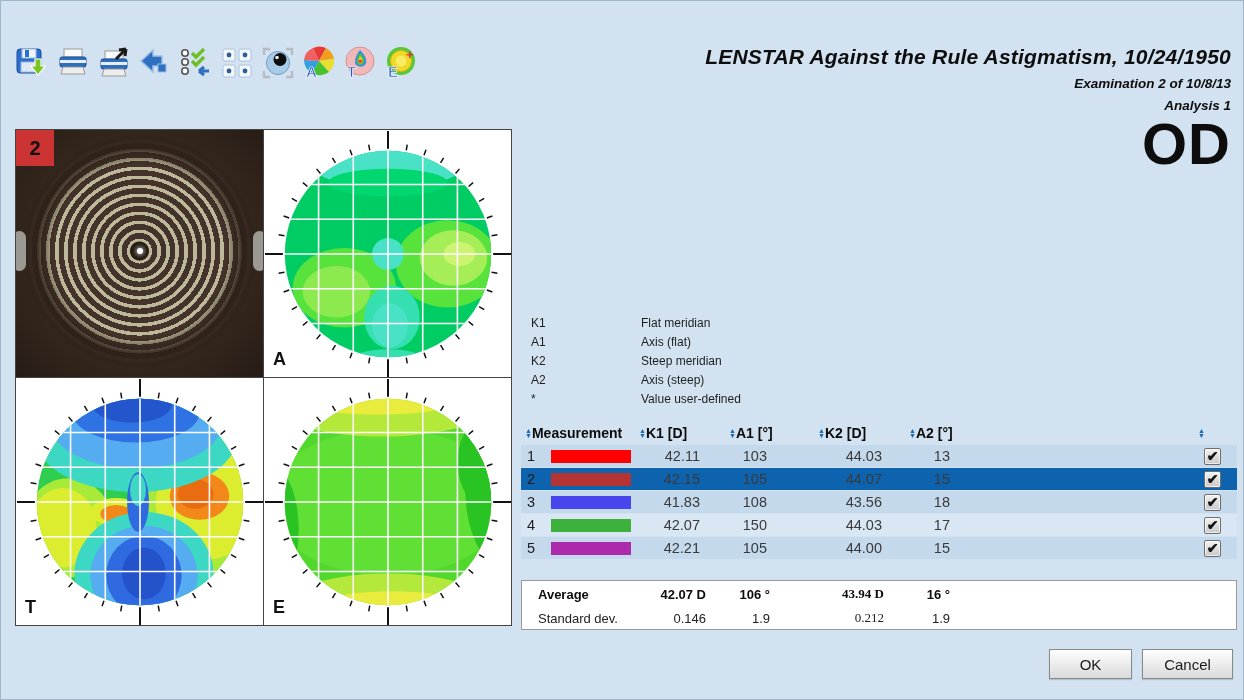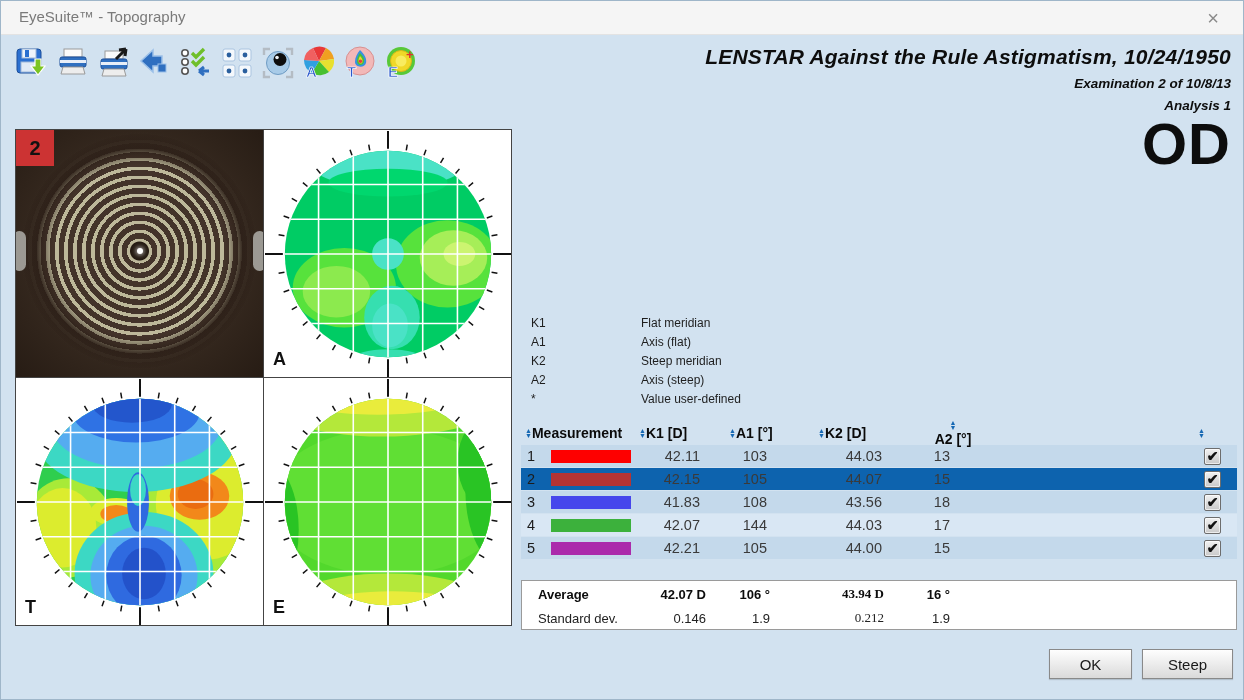--- a/index.html
+++ b/index.html
@@ -44,21 +44,21 @@
 
   
   .legend{position:absolute;left:530px;top:313px;font-size:12px;color:#1e1e1e;}
   .legend .row{display:flex;height:19px;line-height:19px;}
   .legend .key{width:110px;}
 
   
   .mtable{position:absolute;left:520px;top:421px;width:716px;}
   .thead{display:flex;align-items:center;height:22px;padding-left:4px;box-sizing:border-box;font-size:14px;font-weight:bold;color:#0a0a0a;}
   .thcell{display:flex;align-items:center;gap:0;}
-  .th-meas{width:114px;}.th-k1{width:90px;}.th-a1{width:89px;}.th-k2{width:91px;}.th-a2{width:88px;flex-direction:column;}
+  .th-meas{width:114px;}.th-k1{width:90px;}.th-a1{width:89px;}.th-k2{width:91px;}.th-a2{width:88px;}
   .th-last{margin-left:auto;margin-right:32px;}
   .sort{display:inline-flex;flex-direction:column;font-size:7px;line-height:5.5px;color:#1668b3;cursor:default;}
   .trow{display:flex;align-items:center;height:22px;margin-top:1px;font-size:14.5px;color:#3a3a3a;}
   .trow.odd{background:#c4d9eb;}
   .trow.even{background:#d9e7f4;}
   .trow.selected{background:#0d63ae;}
   .c-num{width:24px;padding-left:6px;box-sizing:content-box;color:#1c1c1c;}
   .c-bar{width:96px;display:flex;align-items:center;}
   .mbar{width:80px;height:13px;background:#888;}
   .c-k1{width:53px;text-align:right;}
@@ -81,24 +81,20 @@
   
   .btn{position:absolute;height:30px;border:1px solid #898989;border-radius:0;background:linear-gradient(#fefefe,#dadada);font-size:15px;color:#1a1a1a;font-family:"Liberation Sans",sans-serif;box-shadow:0 1px 1px rgba(0,0,0,.15);}
   .btn-ok{left:1048px;top:648px;width:83px;}
   .btn-cancel{left:1141px;top:648px;width:91px;}
 </style>
 </head>
 <body>
 
 <div class="window">
 
-  <div class="titlebar">
-    <span class="title">EyeSuite™ - Topography</span>
-    <span class="close">×</span>
-  </div>
 
   <div class="toolbar">
     <span class="tbicon">
       <svg width="34" height="34" viewBox="0 0 34 34">
         <rect x="2" y="3" width="24" height="24" rx="3" fill="#2a6fd0" stroke="#1c4f9a"></rect>
         <rect x="7" y="3" width="14" height="9" fill="#eef4fb" stroke="#9fb8d8"></rect>
         <rect x="10" y="4" width="4" height="7" fill="#2a6fd0"></rect>
         <rect x="6" y="16" width="16" height="10" fill="#dfe9f6" stroke="#9fb8d8"></rect>
         <path d="M23 13 v7 h-4 l7 9 7-9 h-4 v-7 z" fill="#7cc422" stroke="#ffffff" stroke-width="1.2" transform="translate(-3,0)"></path>
       </svg>
@@ -583,21 +579,21 @@
       <span class="c-chk">
           <span class="chk">✔</span>
         </span>
     </div>
     <div class="trow even">
       <span class="c-num">4</span>
       <span class="c-bar">
           <span class="mbar" style="background: rgb(60, 177, 60);"></span>
         </span>
       <span class="c-k1">42.07</span>
-      <span class="c-a1">144</span>
+      <span class="c-a1">150</span>
       <span class="c-k2">44.03</span>
       <span class="c-a2">17</span>
       <span class="c-chk">
           <span class="chk">✔</span>
         </span>
     </div>
     <div class="trow odd">
       <span class="c-num">5</span>
       <span class="c-bar">
           <span class="mbar" style="background: rgb(171, 42, 171);"></span>
@@ -623,15 +619,15 @@
     <div class="srow">
       <span class="s-label">Standard dev.</span>
       <span class="s-v1">0.146</span>
       <span class="s-v2">1.9</span>
       <span class="s-v3">0.212</span>
       <span class="s-v4">1.9</span>
     </div>
   </div>
 
   <button class="btn btn-ok">OK</button>
-  <button class="btn btn-cancel">Steep</button>
+  <button class="btn btn-cancel">Cancel</button>
 
 </div>
 
 </body></html>

